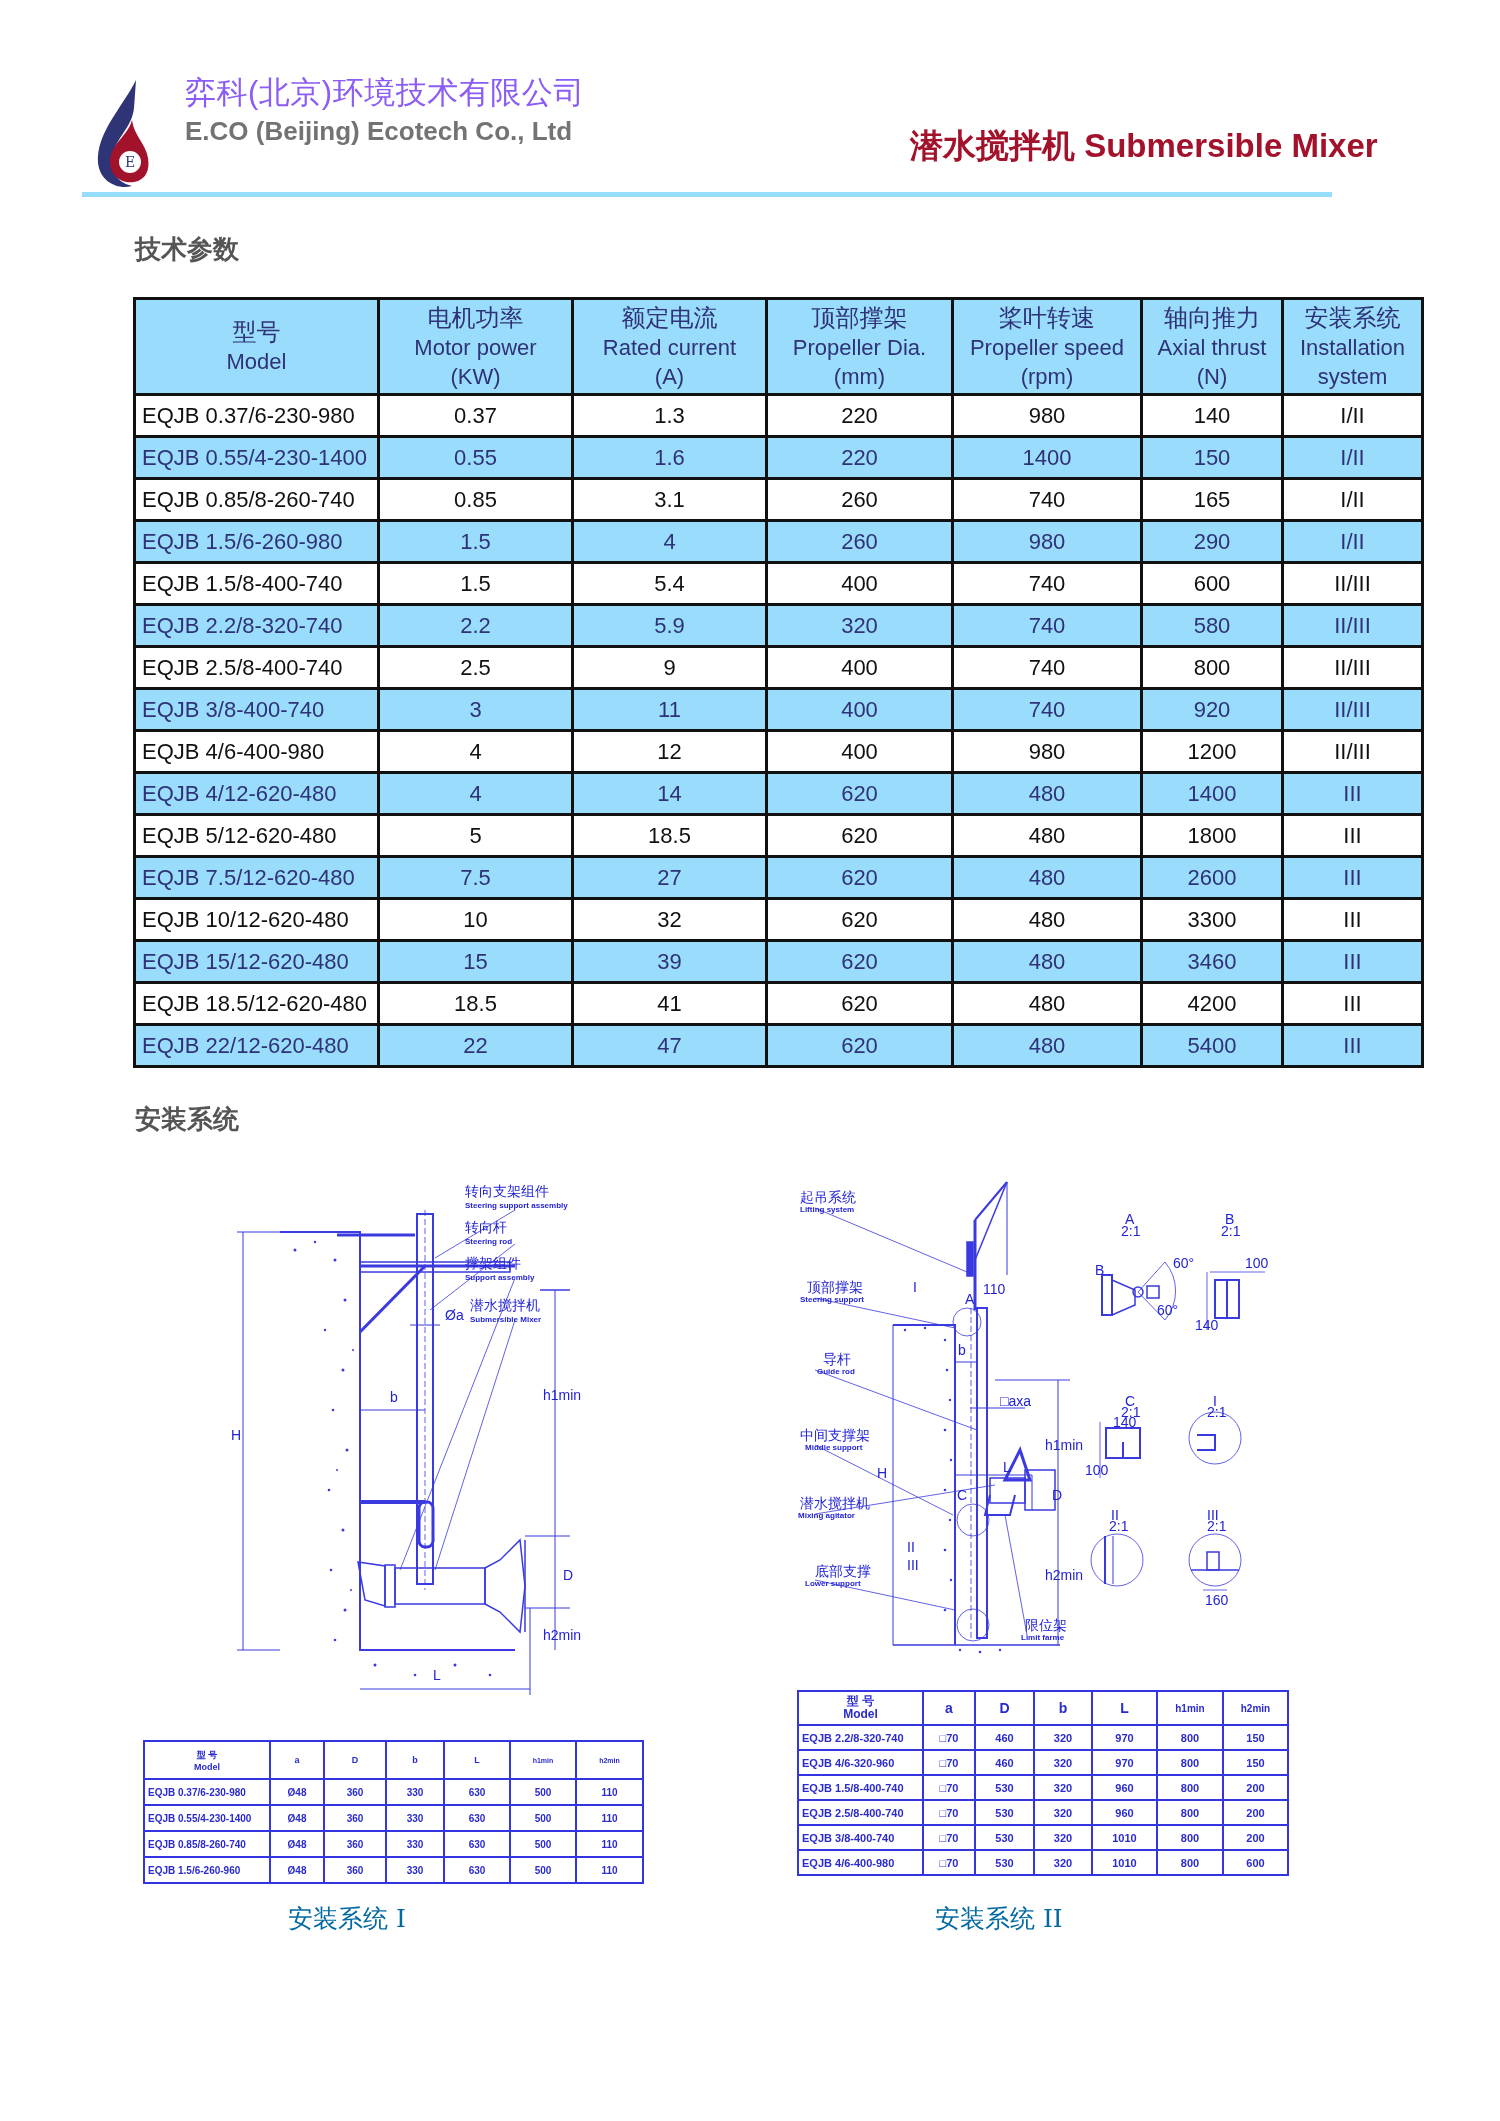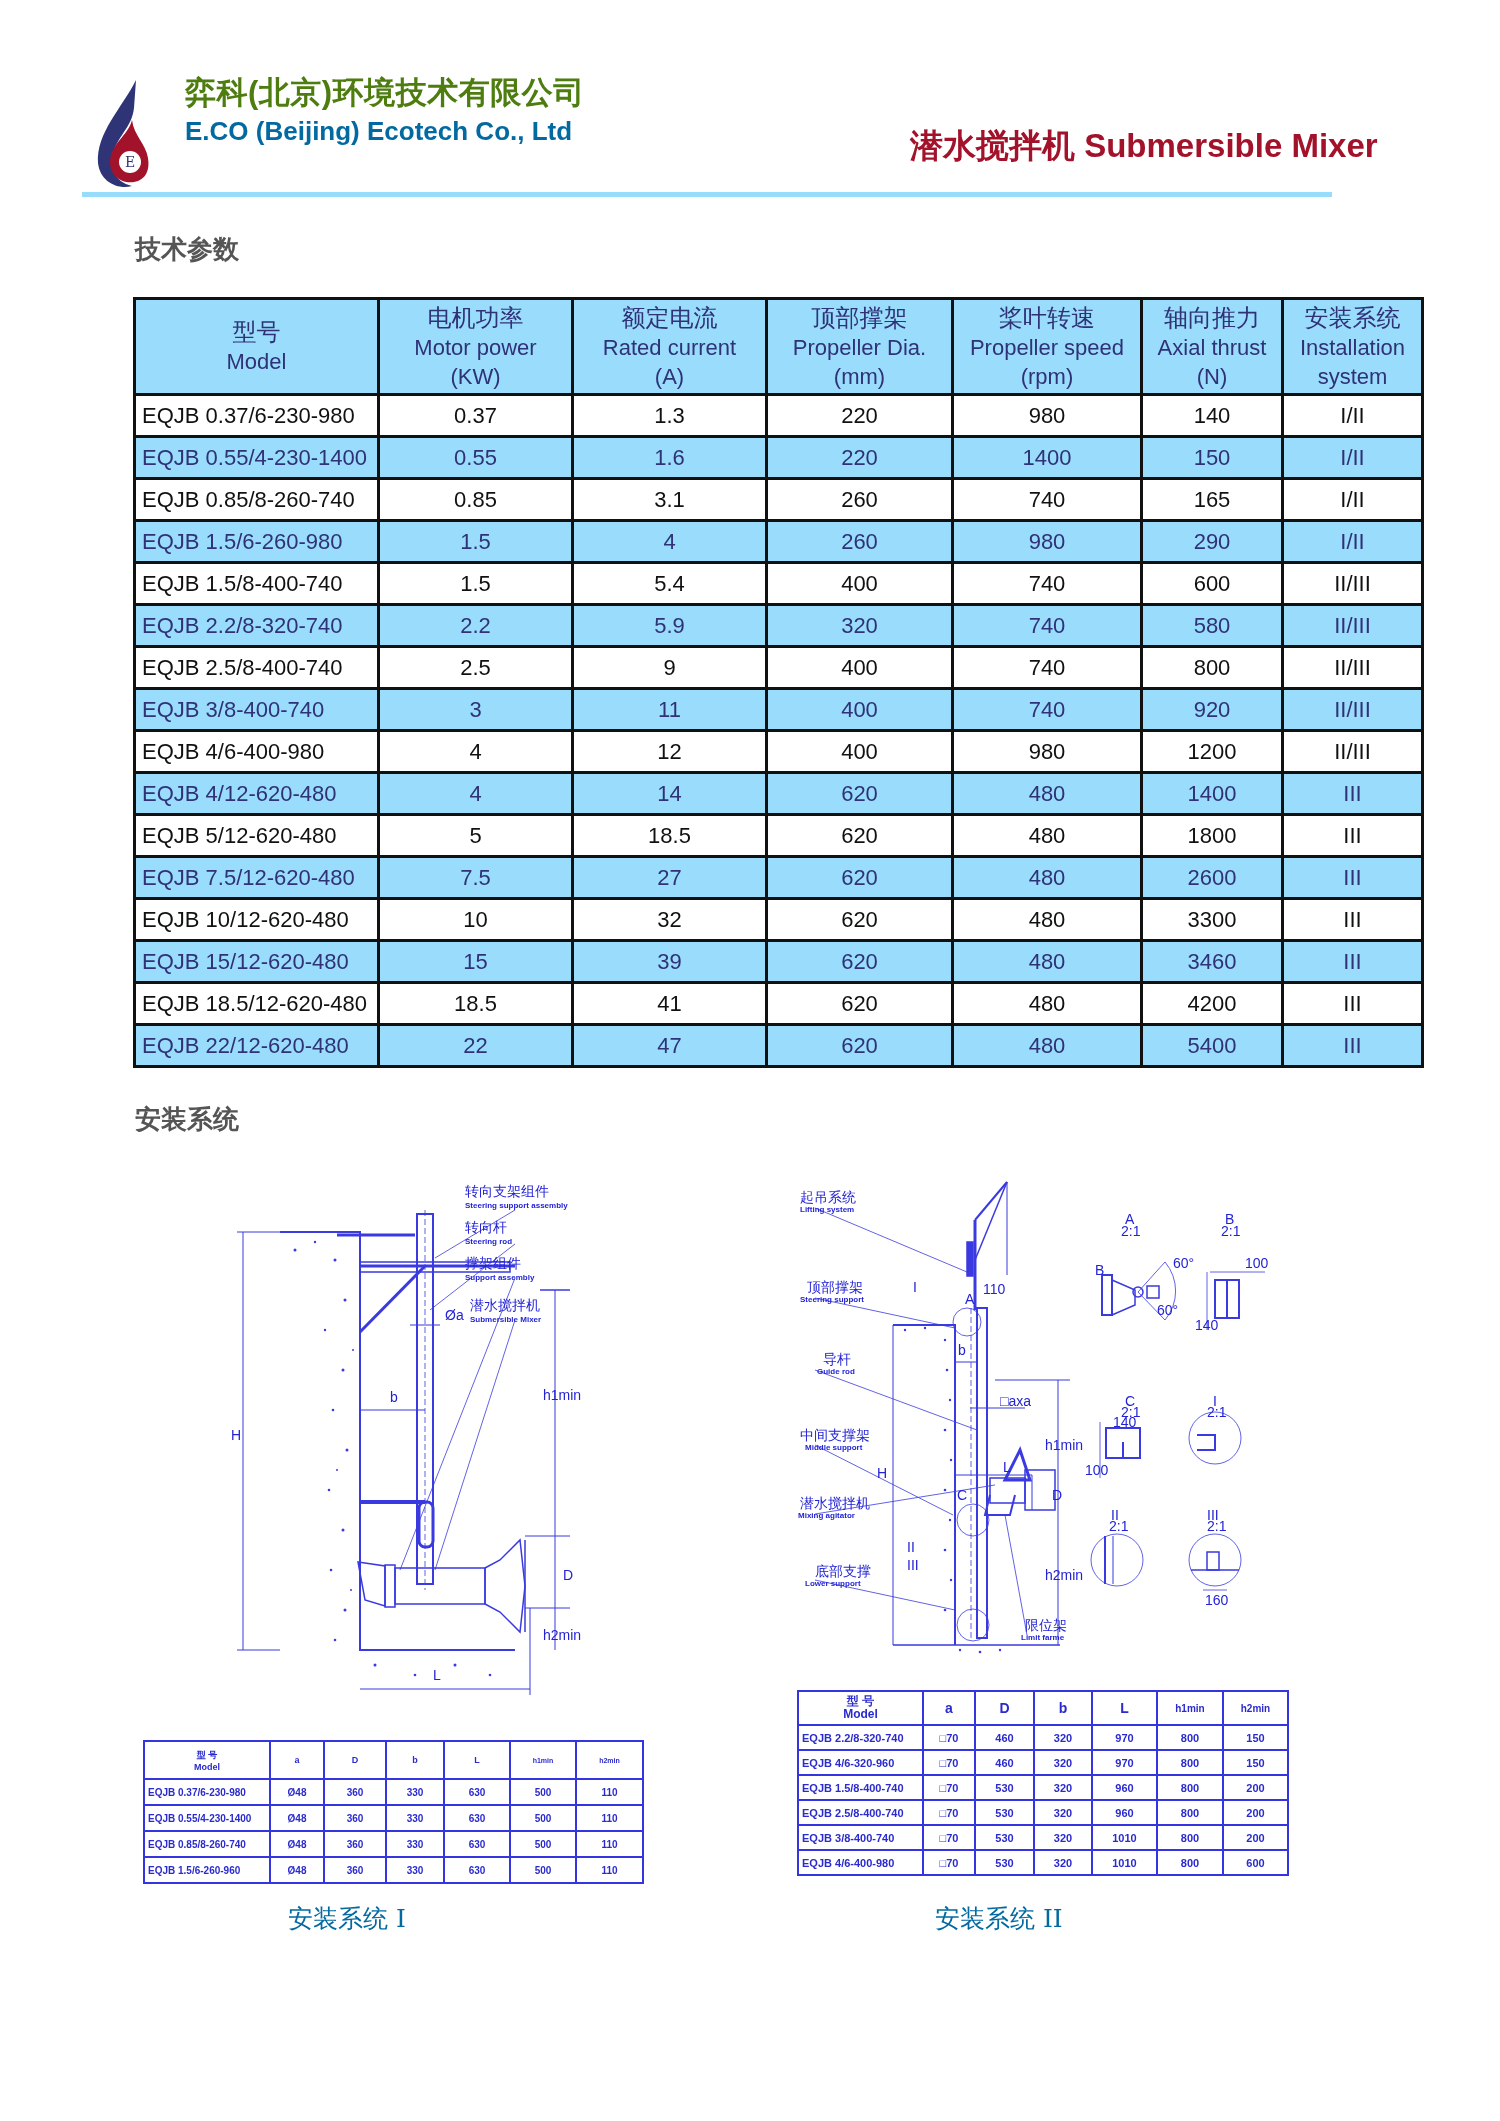--- a/index.html
+++ b/index.html
@@ -2,22 +2,22 @@
 <html><head>
 <meta charset="utf-8">
 <style>
   html, body { margin: 0; padding: 0; background: #ffffff; }
   body { width: 1500px; height: 2121px; position: relative; overflow: hidden;
          font-family: "Liberation Sans", "DejaVu Sans", sans-serif; color: #000; }
   .abs { position: absolute; }
 
   
   #logo { left: 92px; top: 78px; width: 56px; width: 58px; height: 112px; }
-  #company-cn { left: 185px; top: 72px; font-size: 31px; font-weight: bold; color: #4d7c0f; letter-spacing: 0.5px; white-space: nowrap; }
-  #company-en { left: 185px; top: 116px; font-size: 26px; font-weight: bold; color: #0369a1; white-space: nowrap; }
+  #company-cn { left: 185px; top: 72px; font-size: 31px; font-weight: normal; color: #8b5cf6; letter-spacing: 0.5px; white-space: nowrap; }
+  #company-en { left: 185px; top: 116px; font-size: 26px; font-weight: bold; color: #737373; white-space: nowrap; }
   #product-title { left: 910px; top: 124px; font-size: 33px; font-weight: bold; color: #a3122b; white-space: nowrap; }
   #header-rule { left: 82px; top: 192px; width: 1250px; height: 5px; background: #96dcfb; }
 
   .section-title { font-size: 26px; font-weight: bold; color: #555555; white-space: nowrap; }
   #sec-tech { left: 135px; top: 232px; }
   #sec-install { left: 135px; top: 1102px; }
 
   
   #spec-table { left: 133px; top: 297px; border-collapse: collapse; border: 3px solid #111; table-layout: fixed; padding-left: 44px; }
   #spec-table th, #spec-table td { border: 3px solid #111; text-align: center; padding: 0; font-size: 22px; }

